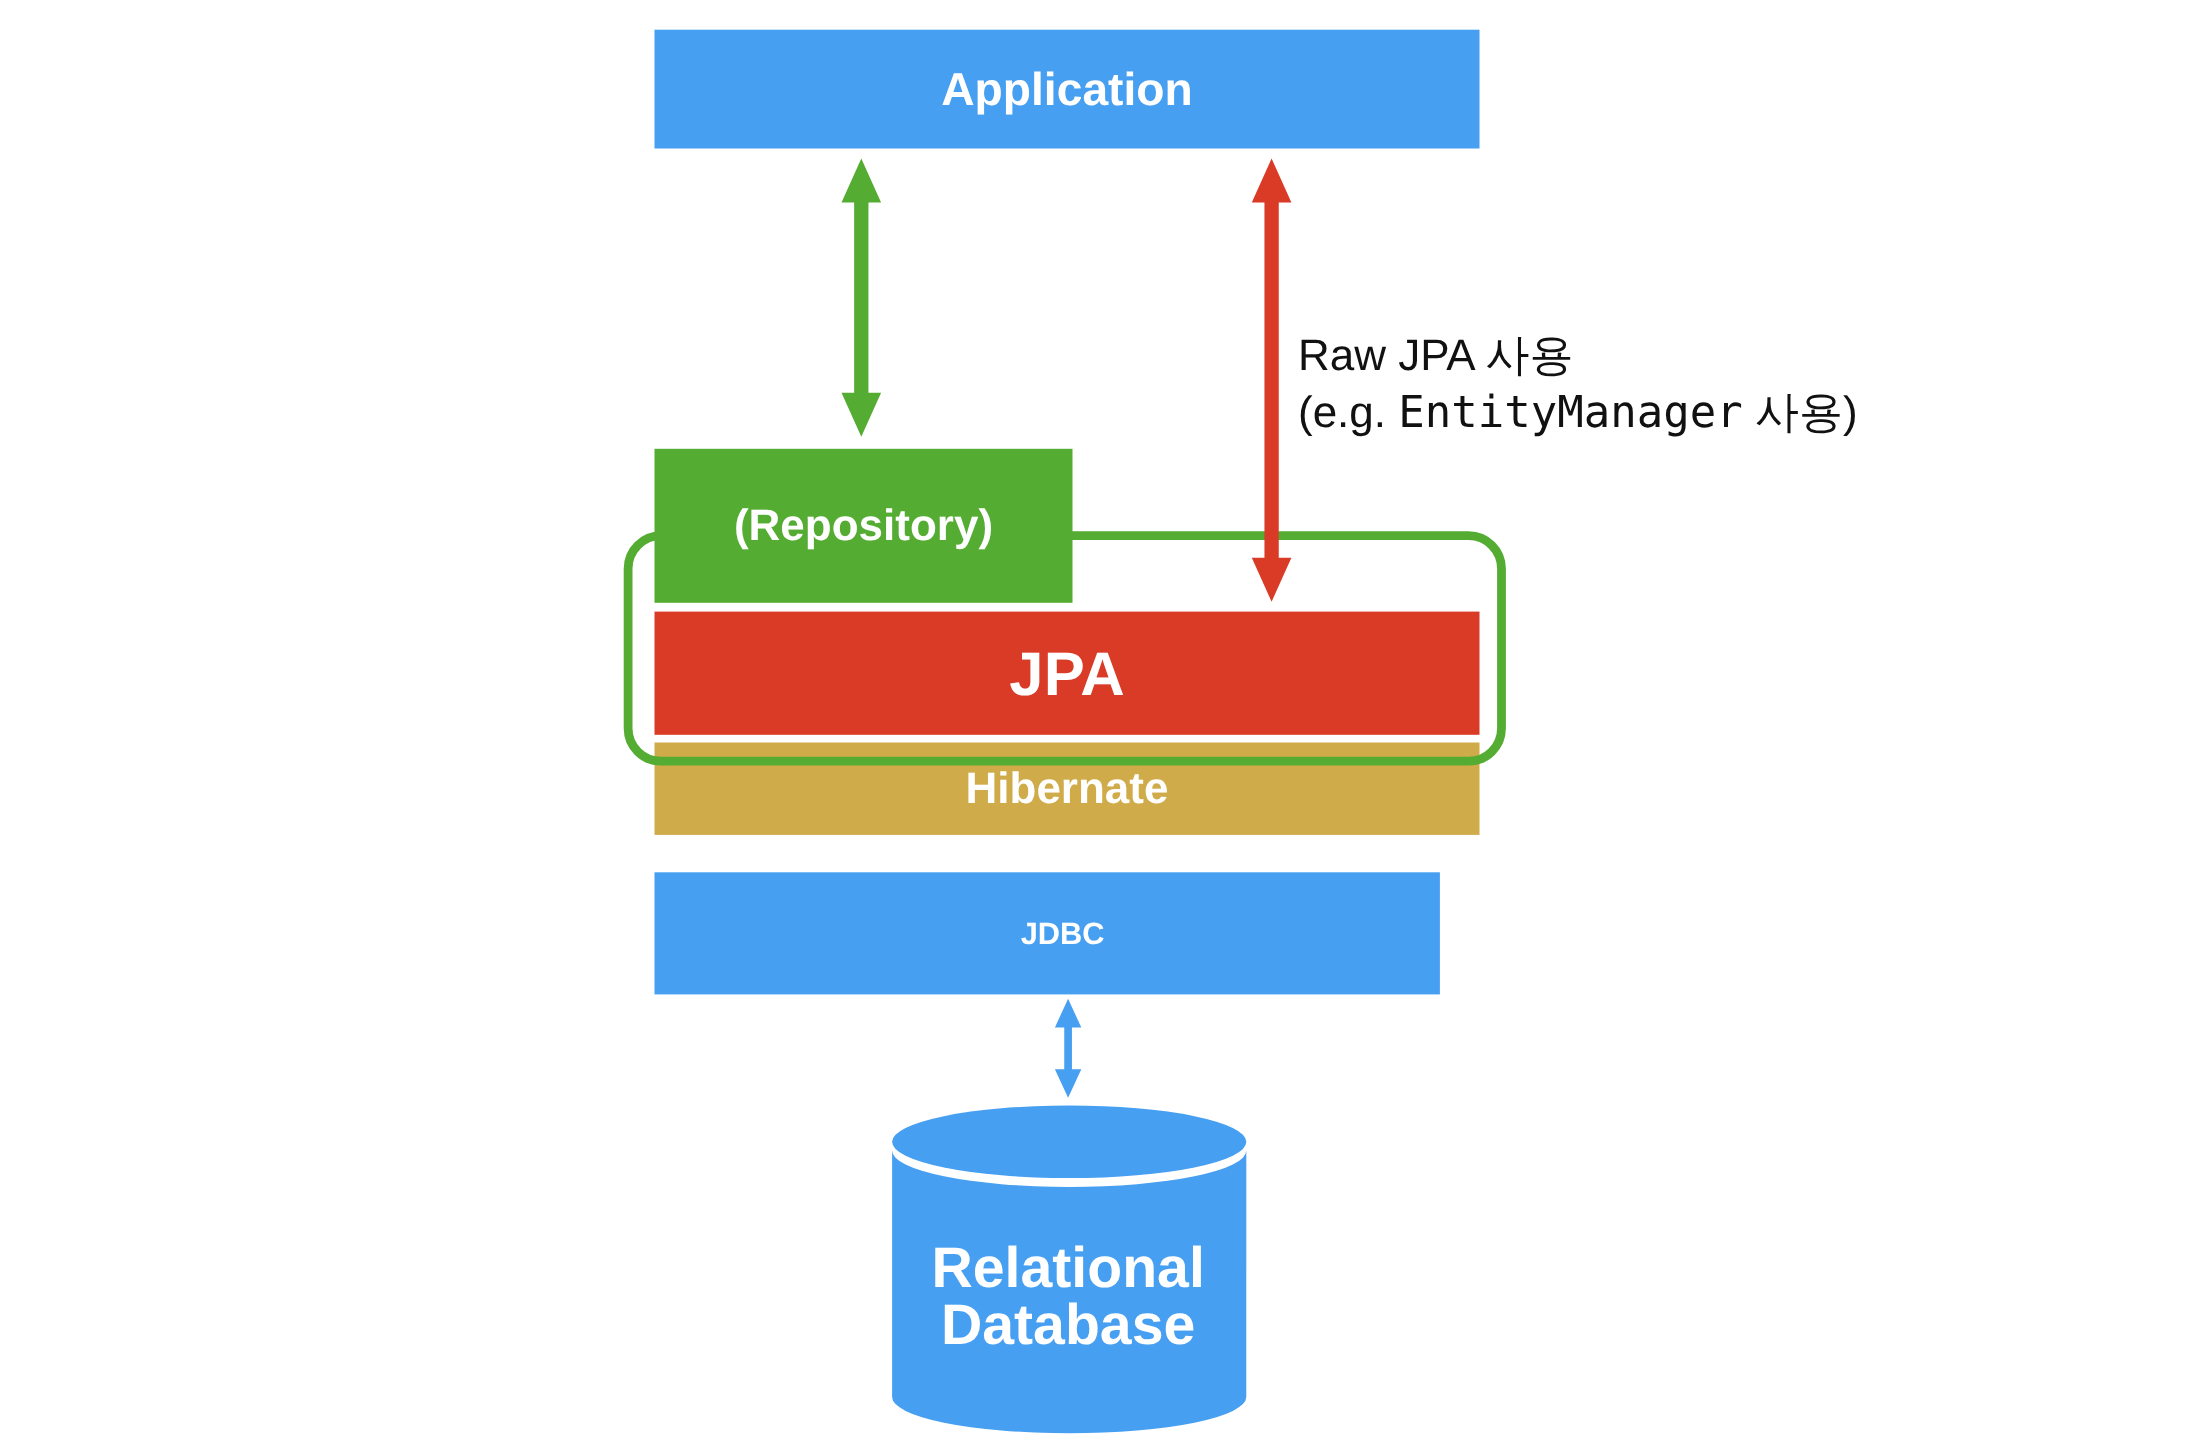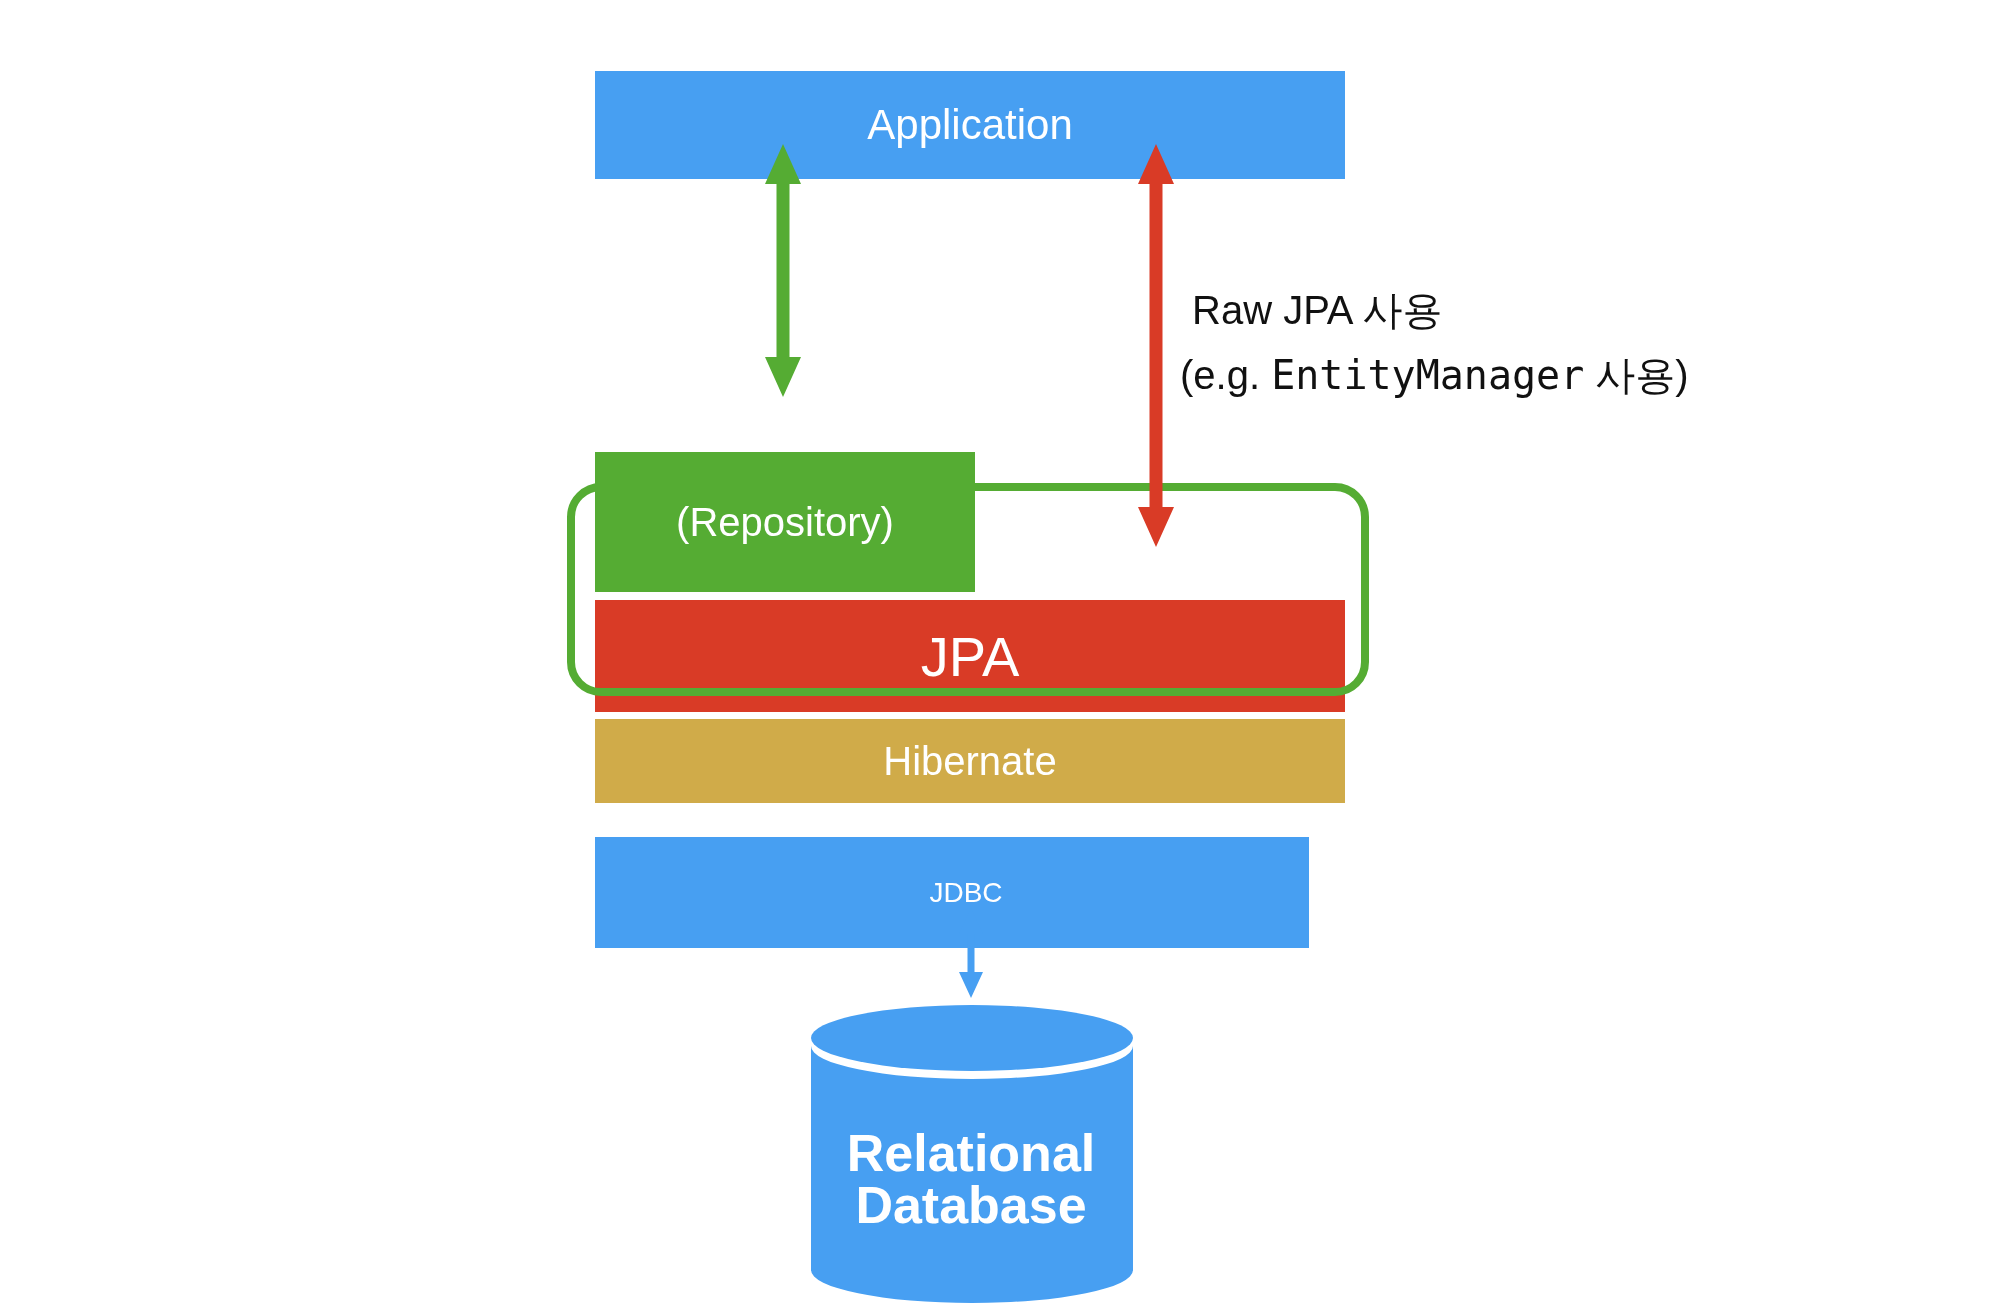--- a/index.html
+++ b/index.html
@@ -2,39 +2,39 @@
 <html style="--blue: #479FF2; --green: #55AC33; --red: #D93B26; --gold: #D0AB49; --label: #111111; --box_text: #FFFFFF; --background: #FFFFFF;"><head>
 <meta charset="utf-8">
 <style>
   html,body{margin:0;padding:0;background:#fff;}
   .canvas{
     position:relative;width:1992px;height:1312px;background:var(--background,#fff);
     font-family:"Liberation Sans","DejaVu Sans",sans-serif;overflow:hidden;
   }
   .layer-box{
     position:absolute;display:flex;flex-direction:column;align-items:center;justify-content:center;
-    color:var(--box_text,#fff);font-weight:400;text-align:center;z-index:1;margin-top:44px;
+    color:var(--box_text,#fff);font-weight:700;text-align:center;z-index:1;
   }
   .box-app       {left:595px;top:27px;  width:750px;height:108px;background:var(--blue);font-size:42px;}
   .box-spring    {left:595px;top:408px; width:380px;height:140px;background:var(--green);font-size:40px;line-height:51px;z-index:3;}
   .box-jpa       {left:595px;top:556px; width:750px;height:112px;background:var(--red);font-size:56px;}
   .box-hibernate {left:595px;top:675px; width:750px;height:84px;background:var(--gold);font-size:40px;}
   .box-jdbc      {left:595px;top:793px; width:686px;height:111px;background:var(--blue);font-size:28px;padding-left:28px;}
   .svg-layer{position:absolute;left:0;top:0;width:1992px;height:1312px;pointer-events:none;}
   .z2{z-index:2}.z4{z-index:4}
   .outline-rect{fill:none;stroke:var(--green);stroke-width:8px;}
   .arrow-green{fill:var(--green);}
   .arrow-red{fill:var(--red);}
   .arrow-blue{fill:var(--blue);}
   .cyl{fill:var(--blue);}
   .label{
     position:absolute;color:var(--label,#111);font-size:40px;line-height:48px;white-space:nowrap;z-index:5;
   }
   .label-repo{left:462px;top:246px;}
-  .label-raw1{left:1180px;top:286px;margin-left:12px;}
+  .label-raw1{left:1180px;top:299px;}
   .label-raw2{left:1180px;top:351px;}
   .code{font-family:"DejaVu Sans Mono","Liberation Mono",monospace;font-size:40px;}
   .db-text{
     position:absolute;left:771px;top:1127px;width:400px;text-align:center;
     color:var(--box_text,#fff);font-size:52px;line-height:52px;font-weight:700;z-index:5;
   }
 </style>
 </head>
 <body>
 

